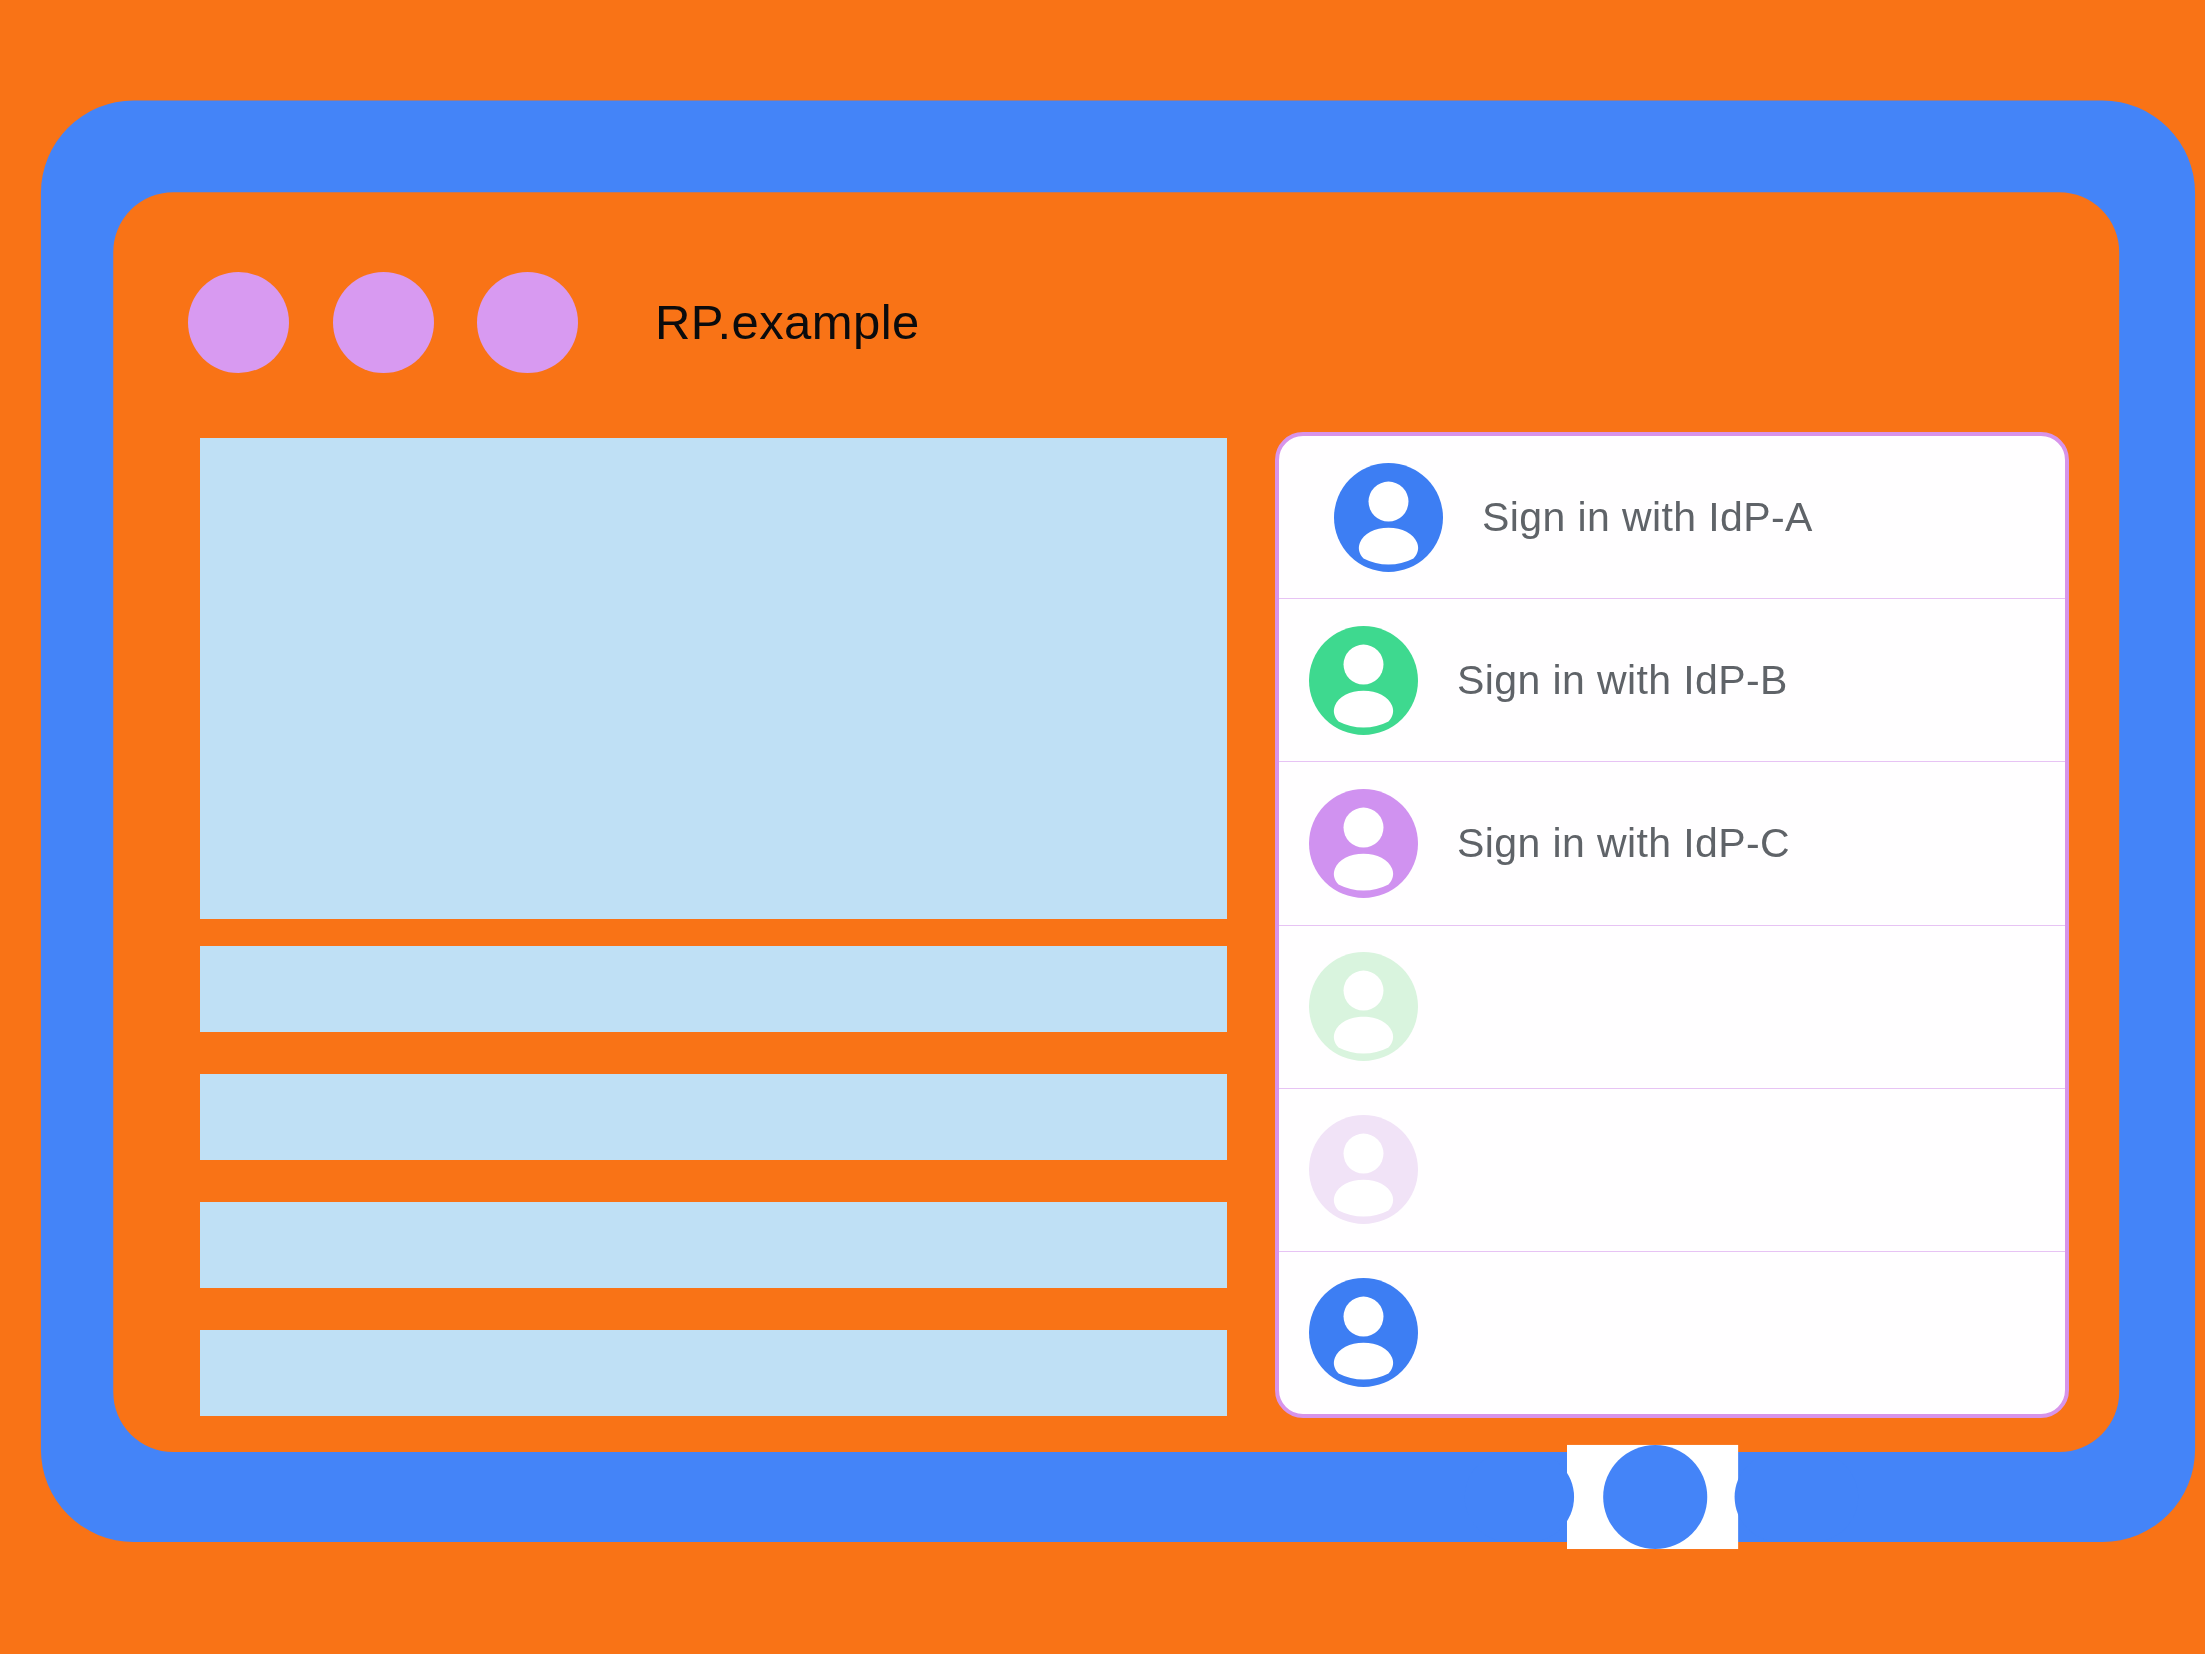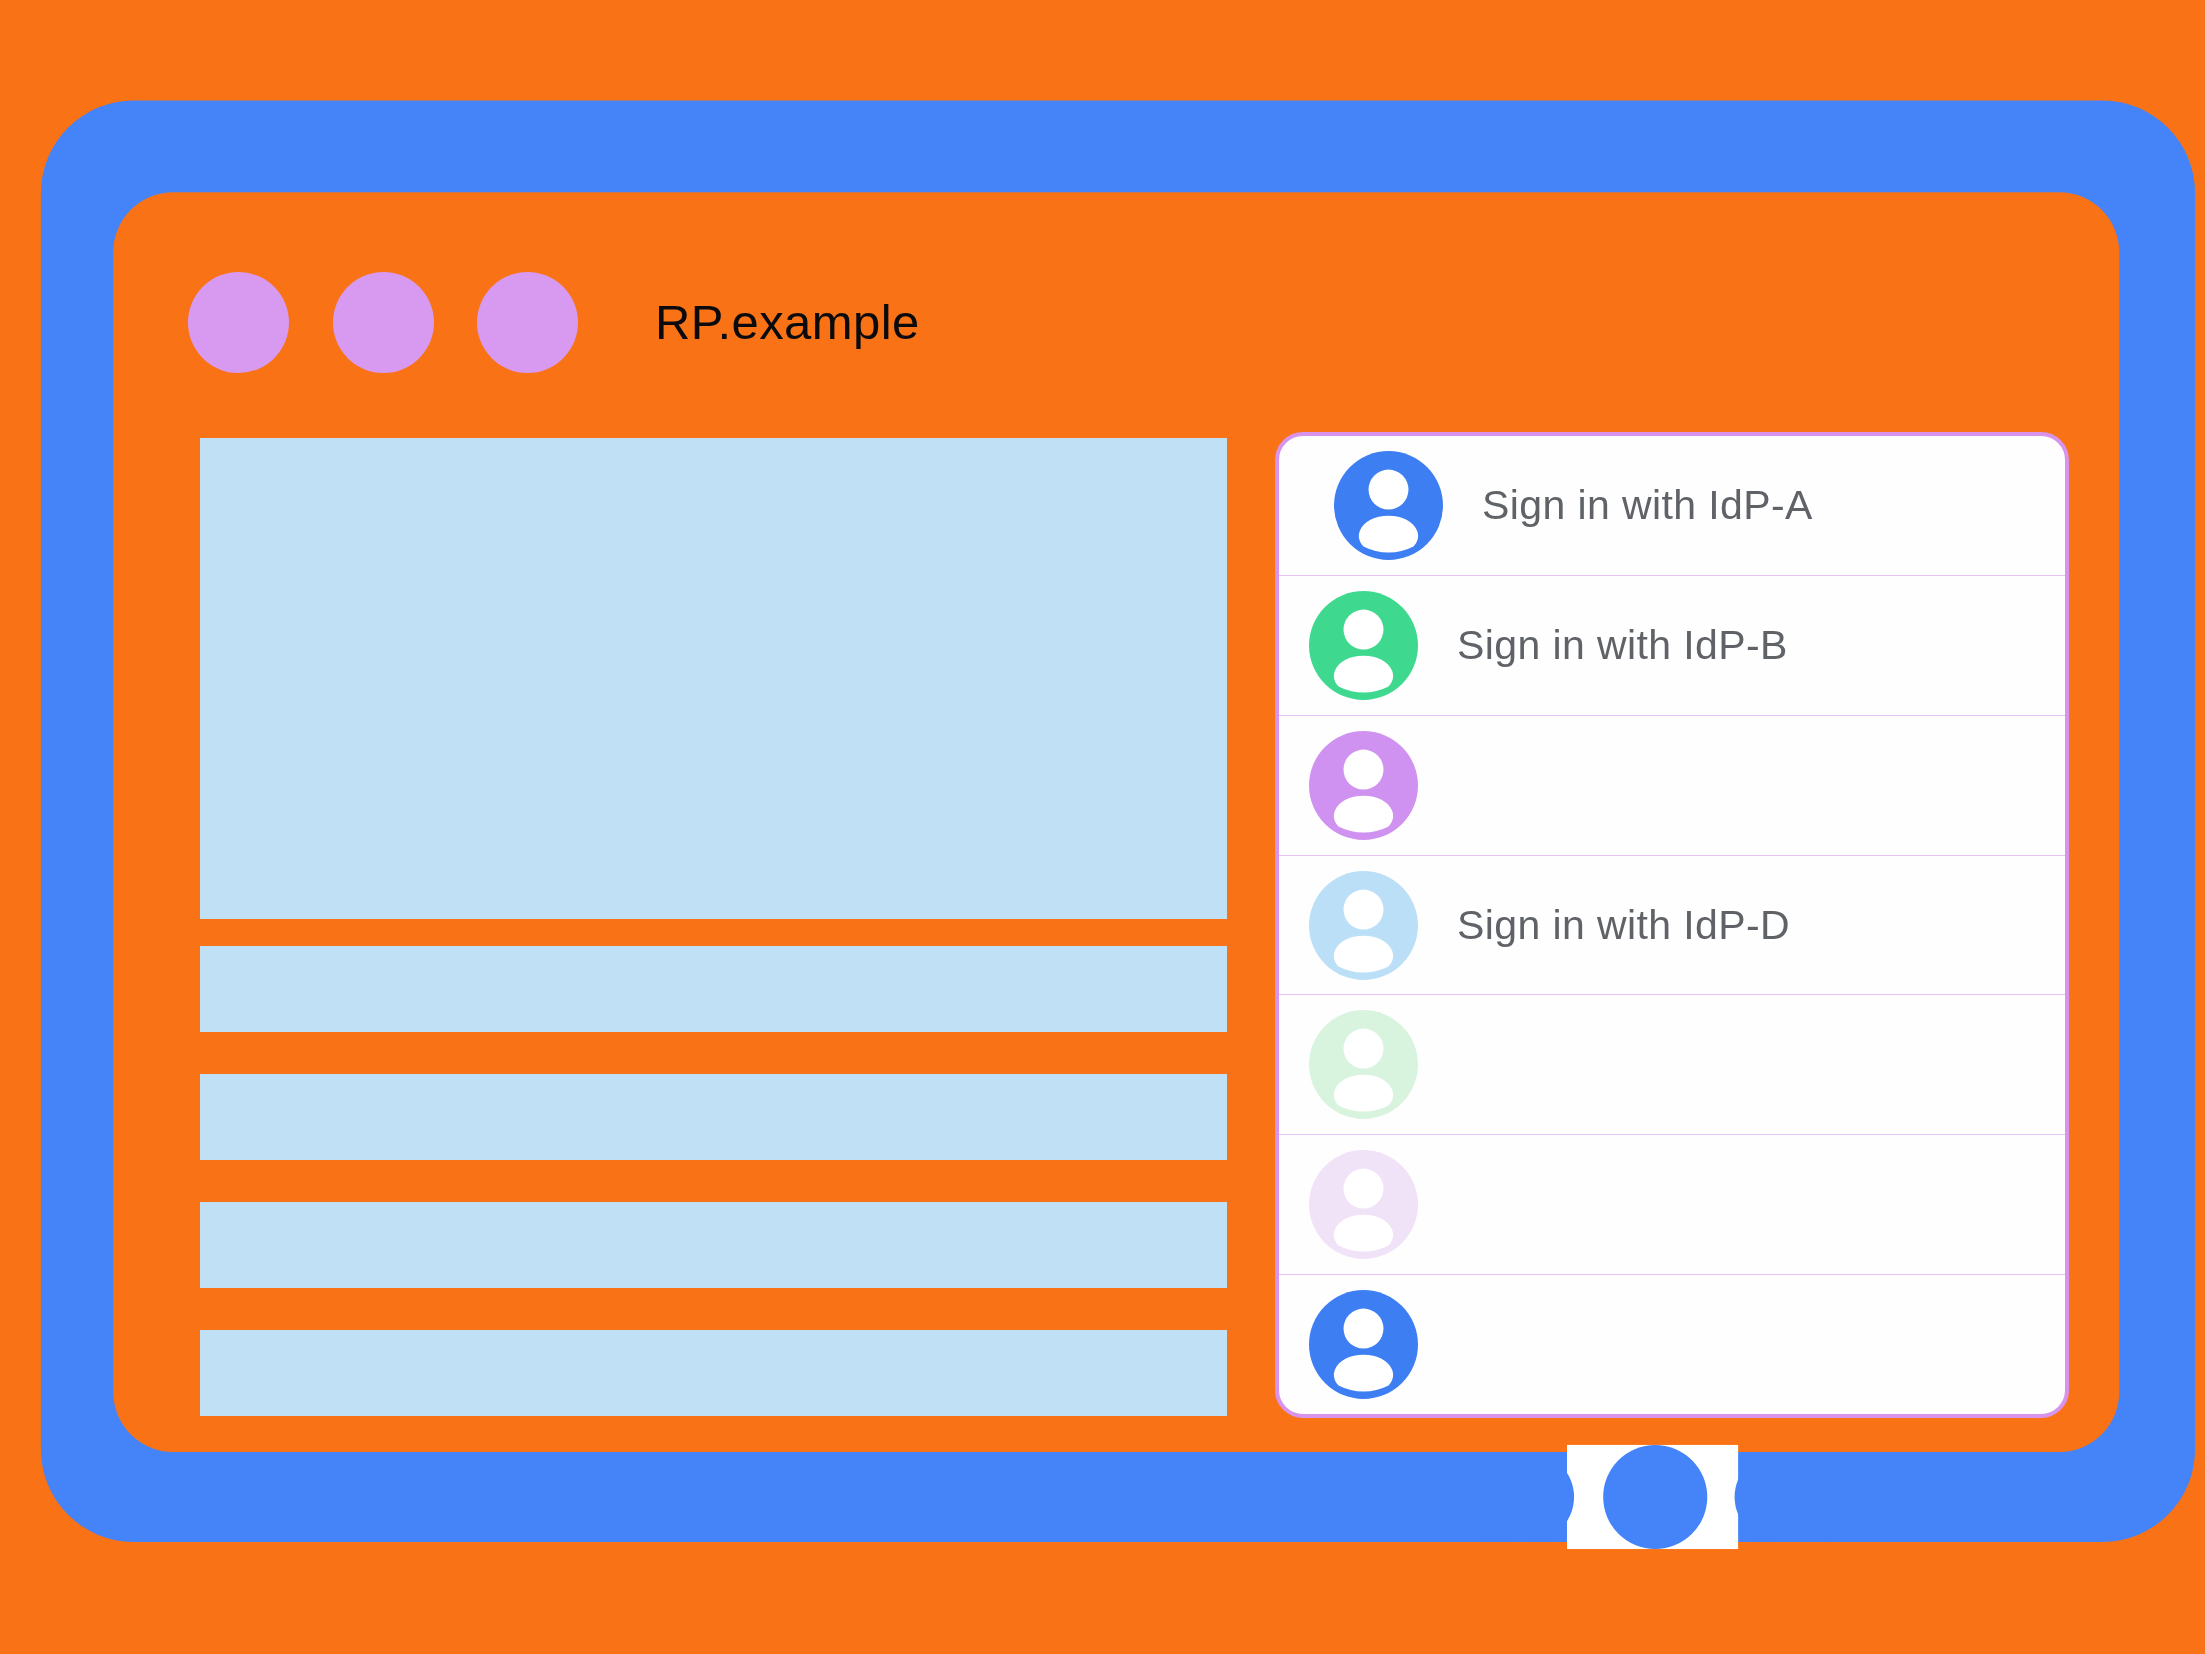--- a/index.html
+++ b/index.html
@@ -130,29 +130,21 @@
         </svg>
         <span class="signin-label">Sign in with IdP-B</span>
       </div>
       <div class="signin-row">
         <svg class="avatar-svg" viewBox="0 0 48 48" aria-hidden="true">
           <defs></defs>
           <circle class="avatar-bg" cx="24" cy="24" r="24" fill="#d092f0"></circle>
           <circle cx="24" cy="17" r="8.8" fill="#ffffff"></circle>
           <path fill="#ffffff" d="M24,28.5 c6,0 11,2.6 12.6,6.6 1,2.5 0.3,5 -1.6,6.9 a24,24 0 0 1 -22,0 c-1.9,-1.9 -2.6,-4.4 -1.6,-6.9 C13,31.1 18,28.5 24,28.5 Z"></path>
         </svg>
-      </div>
-      <div class="signin-row">
-        <svg class="avatar-svg" viewBox="0 0 48 48" aria-hidden="true">
-          <defs></defs>
-          <circle class="avatar-bg" cx="24" cy="24" r="24" fill="#bcdff8"></circle>
-          <circle cx="24" cy="17" r="8.8" fill="#ffffff"></circle>
-          <path fill="#ffffff" d="M24,28.5 c6,0 11,2.6 12.6,6.6 1,2.5 0.3,5 -1.6,6.9 a24,24 0 0 1 -22,0 c-1.9,-1.9 -2.6,-4.4 -1.6,-6.9 C13,31.1 18,28.5 24,28.5 Z"></path>
-        </svg>
-        <span class="signin-label">Sign in with IdP-D</span>
+        <span class="signin-label">Sign in with IdP-C</span>
       </div>
       <div class="signin-row">
         <svg class="avatar-svg" viewBox="0 0 48 48" aria-hidden="true">
           <defs></defs>
           <circle class="avatar-bg" cx="24" cy="24" r="24" fill="#d9f4de"></circle>
           <circle cx="24" cy="17" r="8.8" fill="#ffffff"></circle>
           <path fill="#ffffff" d="M24,28.5 c6,0 11,2.6 12.6,6.6 1,2.5 0.3,5 -1.6,6.9 a24,24 0 0 1 -22,0 c-1.9,-1.9 -2.6,-4.4 -1.6,-6.9 C13,31.1 18,28.5 24,28.5 Z"></path>
         </svg>
       </div>
       <div class="signin-row">

